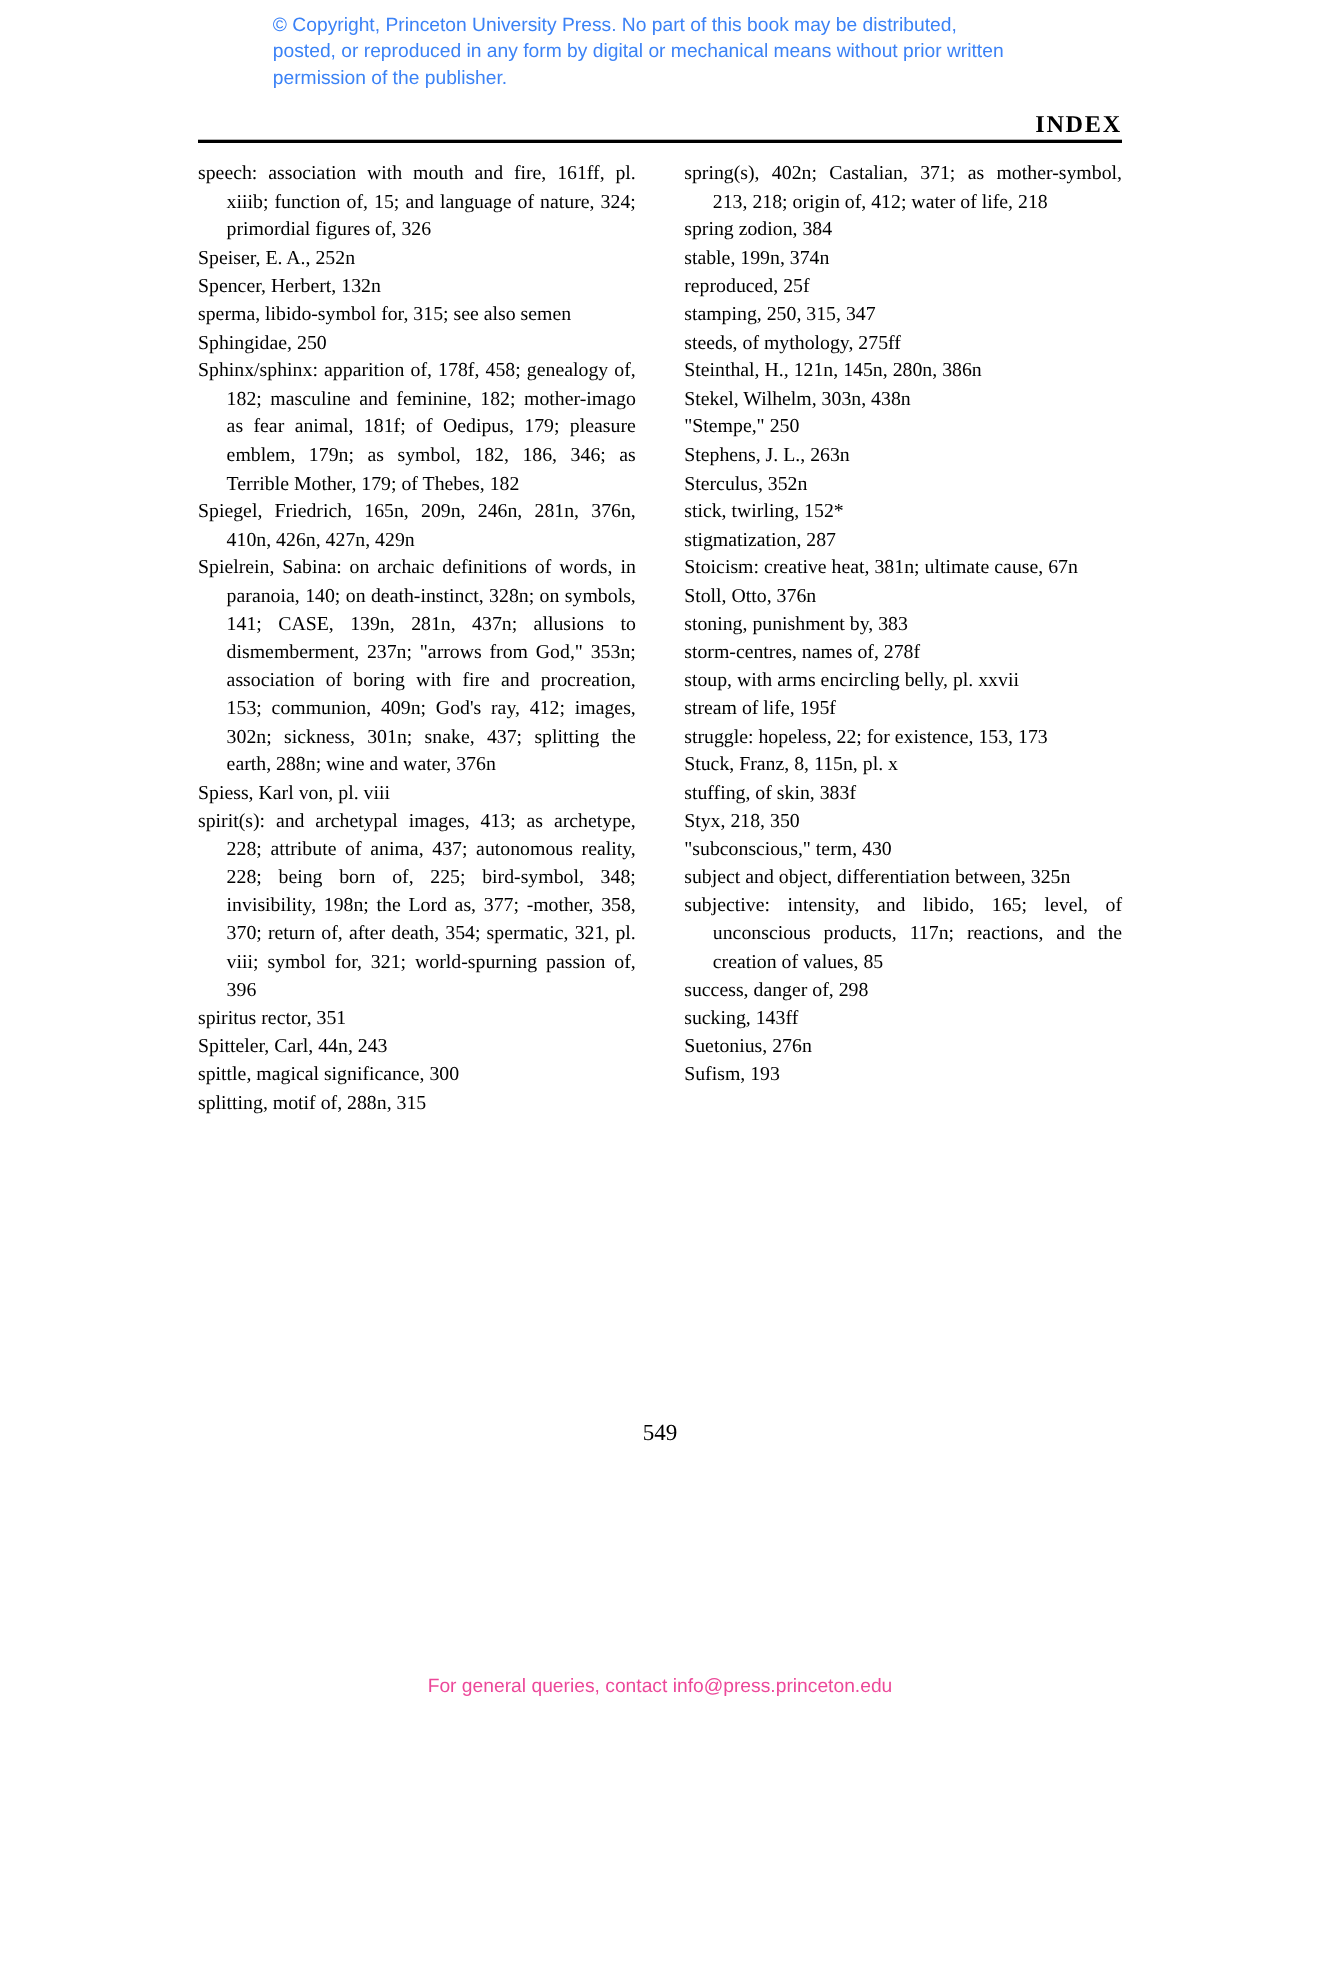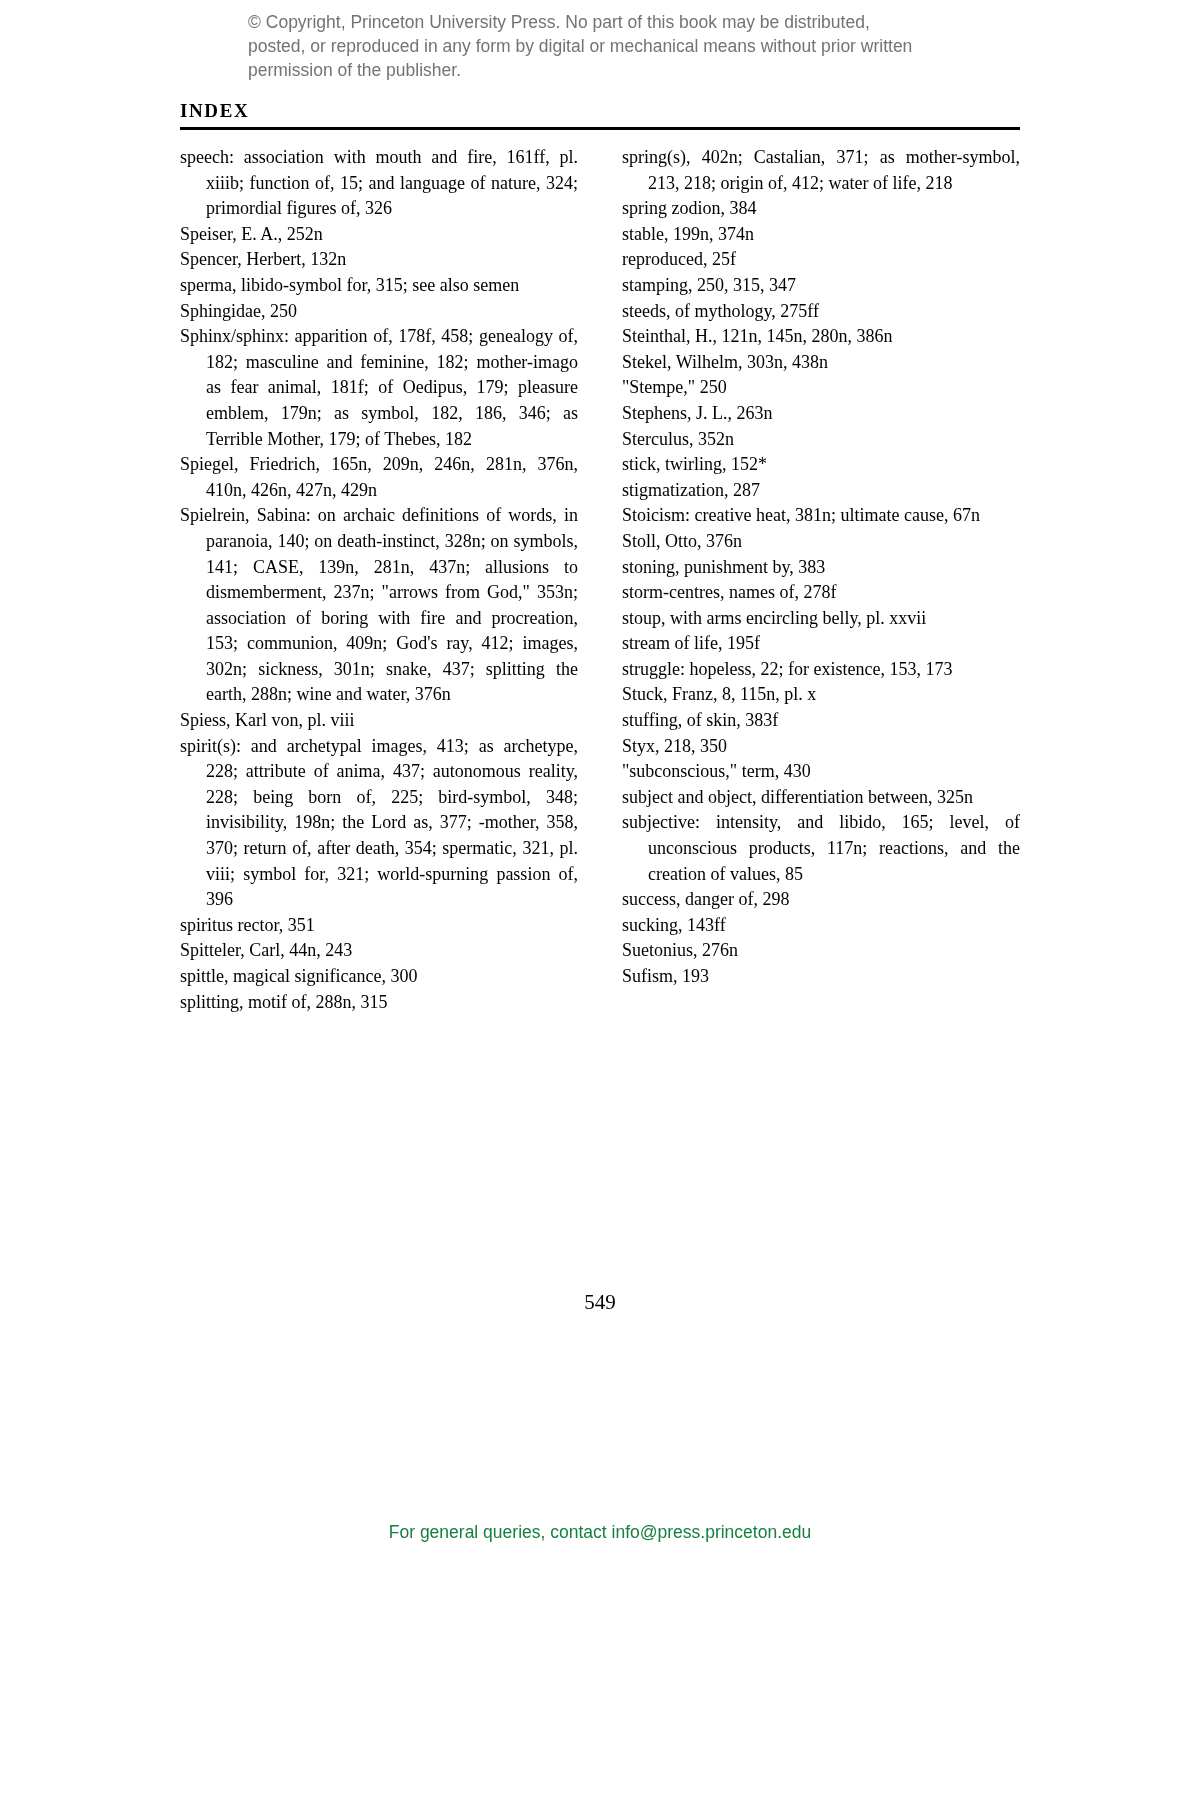--- a/index.html
+++ b/index.html
@@ -21,30 +21,30 @@
     height: 1800px;
   }
   .copyright {
     position: absolute;
     left: 248px;
     top: 10px;
     width: 672px;
     font-family: "Liberation Sans", sans-serif;
     font-size: 17.5px;
     line-height: 24px;
-    color: #737373;
+    color: #3b82f6;
   }
   .running-head {
     position: absolute;
     left: 180px;
     top: 100px;
     width: 840px;
-    text-align: left;
+    text-align: right;
     font-family: "Liberation Serif", serif;
-    font-size: 19px;
+    font-size: 22px;
     letter-spacing: 1.6px;
     font-weight: 600;
   }
   .rule {
     position: absolute;
     left: 180px;
     top: 127px;
     width: 840px;
     height: 3px;
     background: #000;
@@ -78,21 +78,21 @@
     font-size: 21px;
   }
   .footer {
     position: absolute;
     left: 0;
     top: 1522px;
     width: 1200px;
     text-align: center;
     font-family: "Liberation Sans", sans-serif;
     font-size: 17.5px;
-    color: #15803d;
+    color: #ec4899;
   }
 </style>
 </head>
 <body>
 
 <div class="page">
 
   <div class="copyright">© Copyright, Princeton University Press. No part of this book may be distributed, posted, or reproduced in any form by digital or mechanical means without prior written permission of the publisher.</div>
 
   <div class="running-head">INDEX</div>

